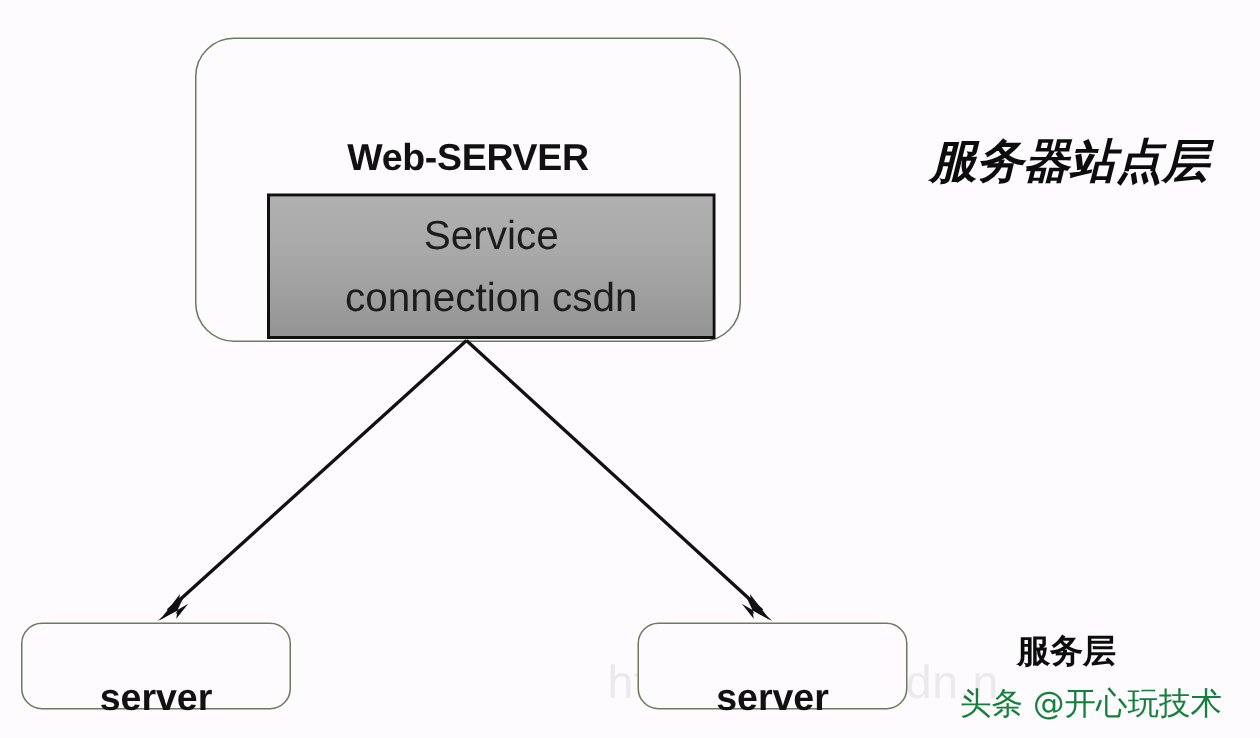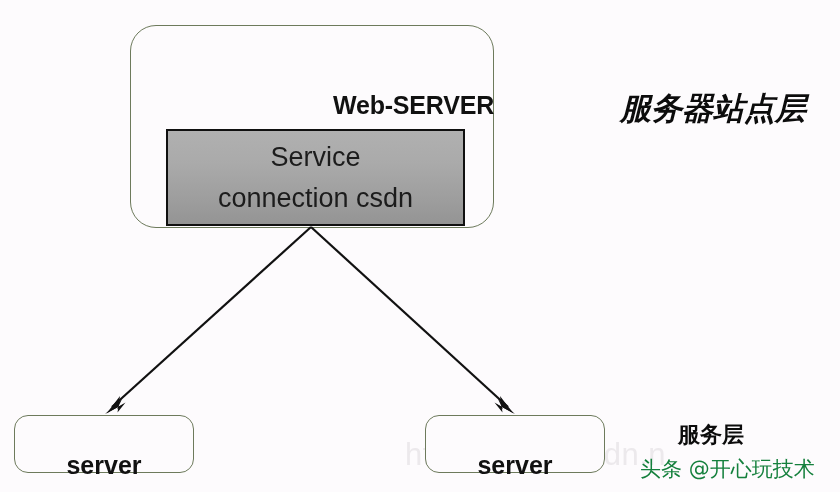--- a/index.html
+++ b/index.html
@@ -51,21 +51,21 @@
     height: 58px;
     border-radius: 14px;
   }
 
   
   .webserver-title {
     position: absolute;
     left: 130px;
     top: 90px;
     width: 364px;
-    text-align: right;
+    text-align: center;
     font-size: 25px;
     font-weight: bold;
     color: #111111;
     letter-spacing: -0.2px;
     line-height: 30px;
   }
   .server-label {
     position: absolute;
     width: 180px;
     text-align: center;
@@ -75,21 +75,21 @@
     line-height: 58px;
     top: 436px;
     height: 58px;
   }
   #server-label-left { left: 14px; }
   #server-label-right { left: 425px; }
 
   
   #service-pool-box {
     position: absolute;
-    left: 166px;
+    left: 178px;
     top: 129px;
     width: 299px;
     height: 97px;
     box-sizing: border-box;
     border: 2.4px solid #101010;
     background: linear-gradient(to bottom, #b0b0b0 0%, #aaaaaa 35%, #9d9d9d 75%, #949494 100%);
     display: flex;
     flex-direction: column;
     align-items: center;
     justify-content: center;

